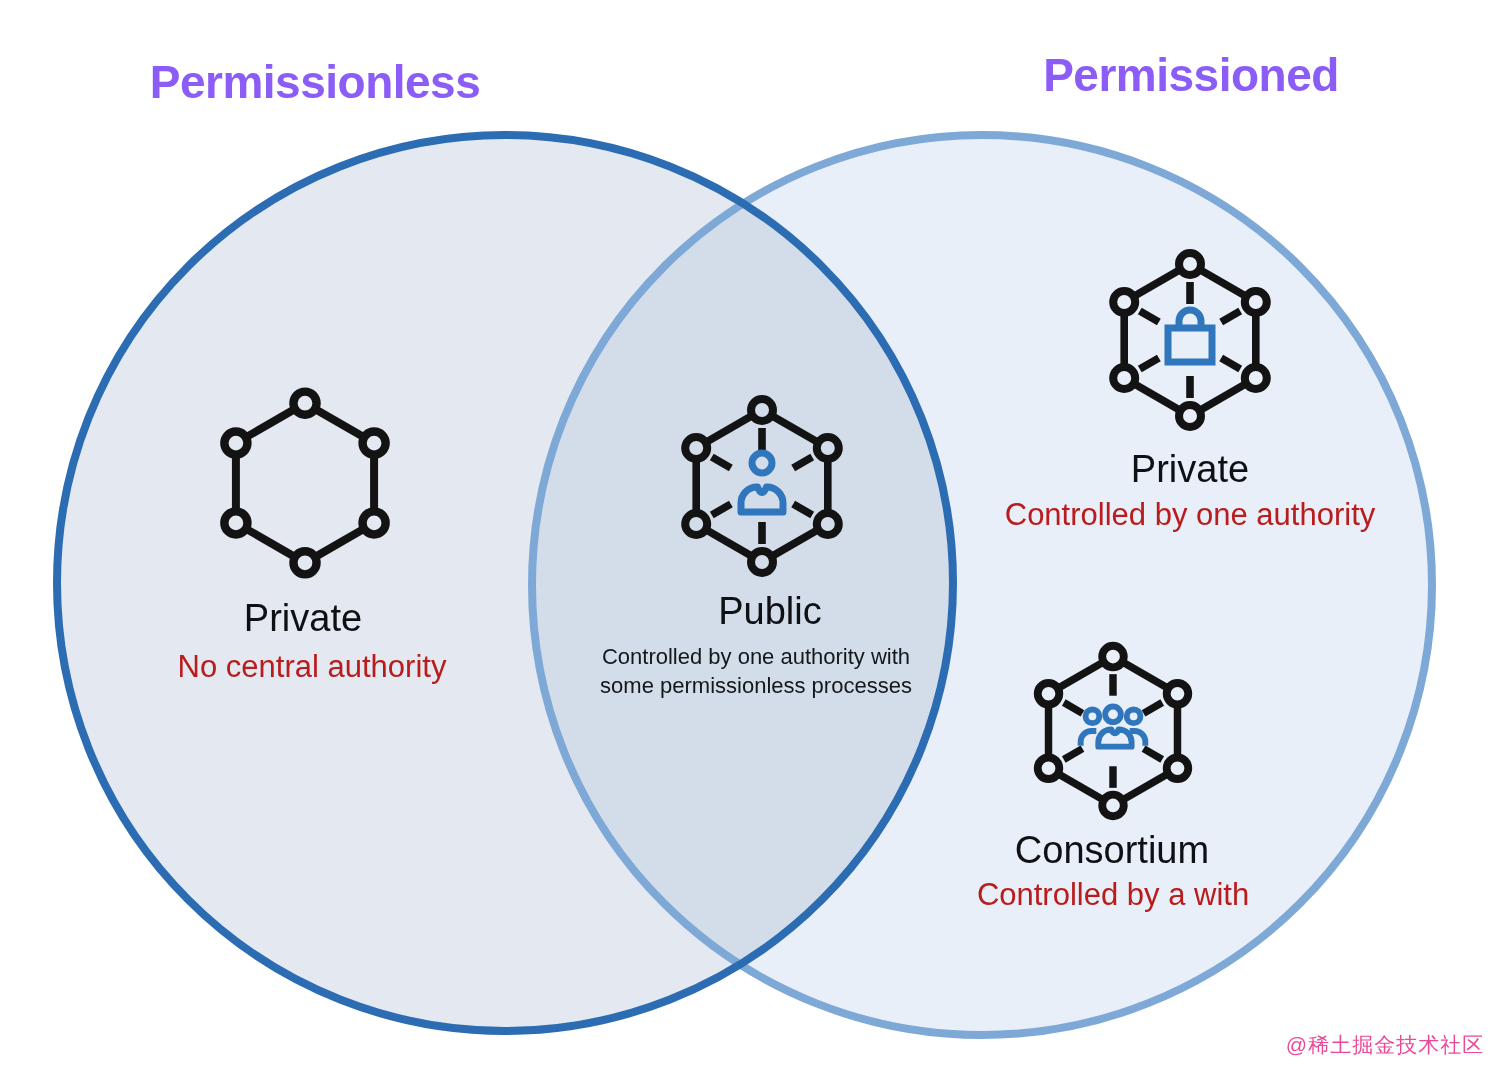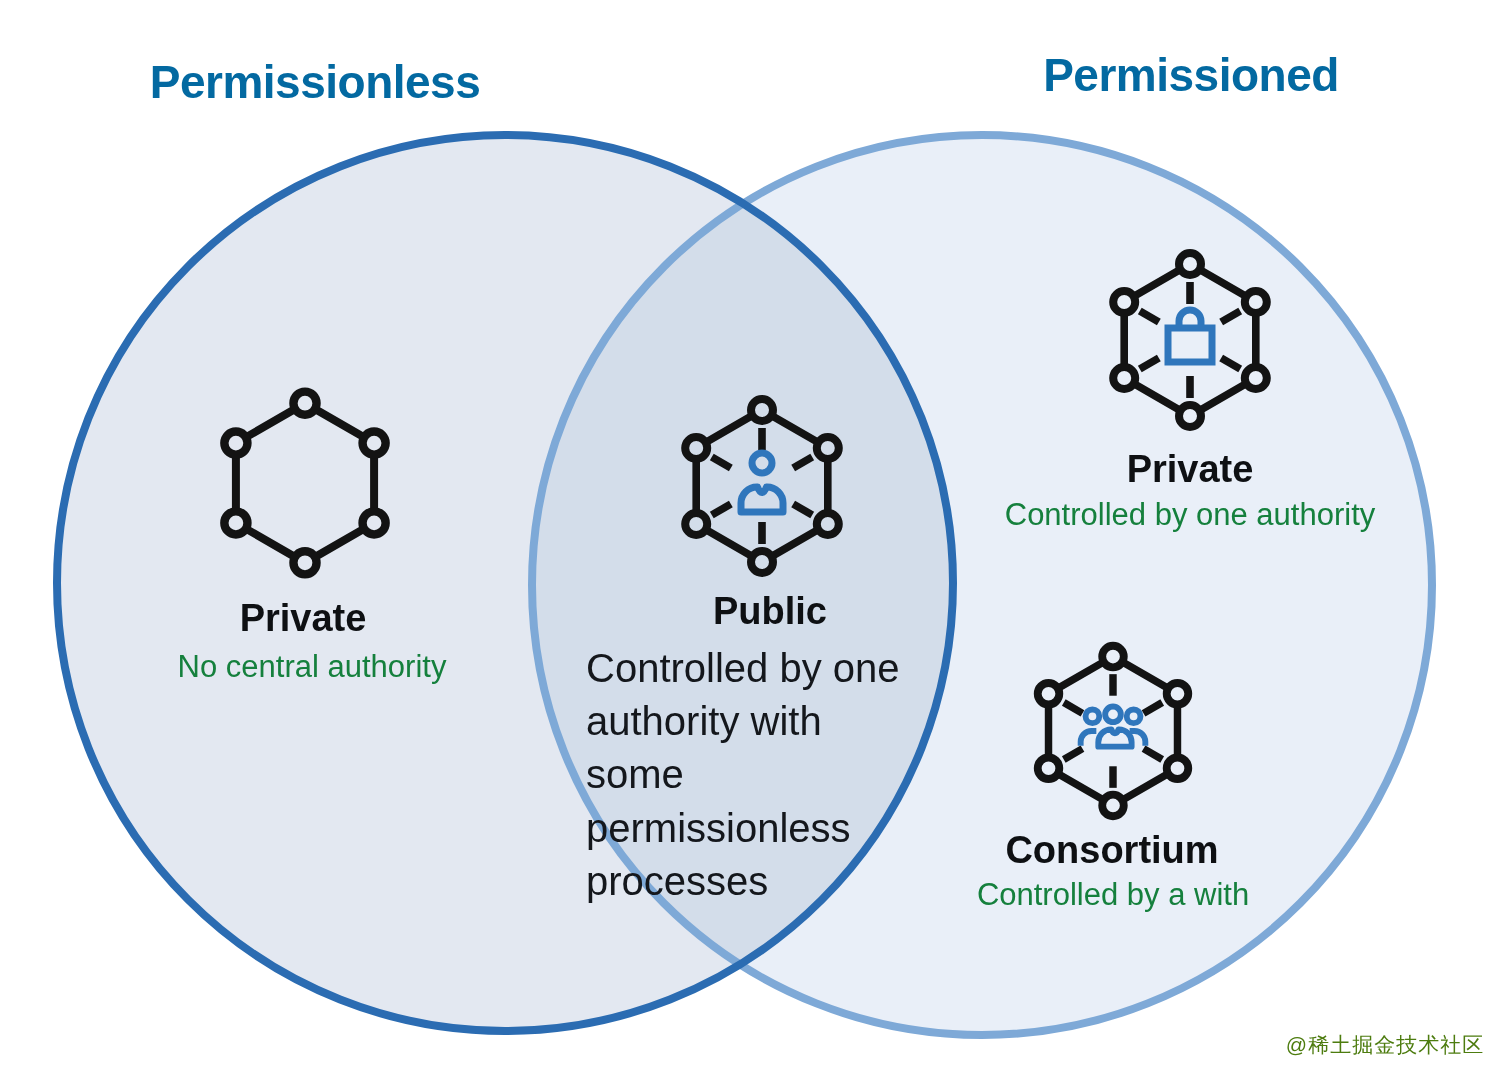--- a/index.html
+++ b/index.html
@@ -3,25 +3,25 @@
 <meta charset="utf-8">
 <style>
   html,body{margin:0;padding:0}
   body{
     width:1512px;height:1083px;position:relative;background:#ffffff;
     font-family:"Liberation Sans",sans-serif;overflow:hidden;
   }
   .abs{position:absolute}
   .ctr{transform:translateX(-50%)}
   .nowrap{white-space:nowrap}
-  .set-title{font-size:46px;font-weight:bold;color:#0369a1;letter-spacing:-0.5px}
-  .region-label{font-size:38px;font-weight:bold;color:#0e1013;text-align:right}
-  .region-desc{font-size:31px;color:#15803d;text-align:center}
-  .hybrid-desc{font-size:40px;color:#14171c;line-height:1.33;width:340px}
-  .watermark{font-size:21px;color:#4d7c0f;letter-spacing:1px}
+  .set-title{font-size:46px;font-weight:bold;color:#8b5cf6;letter-spacing:-0.5px}
+  .region-label{font-size:38px;font-weight:normal;color:#0e1013;text-align:right}
+  .region-desc{font-size:31px;color:#b91c1c;text-align:center}
+  .hybrid-desc{font-size:22px;color:#14171c;text-align:center;line-height:1.33;width:340px}
+  .watermark{font-size:21px;color:#ec4899;letter-spacing:1px}
   svg.venn{position:absolute;left:0;top:0}
   svg.net-icon{position:absolute}
 </style>
 </head>
 <body>
 
 <svg class="venn" width="1512" height="1083" viewBox="0 0 1512 1083">
   <defs>
     <clipPath id="clipLeft">
         <circle cx="505" cy="583" r="448"></circle>

